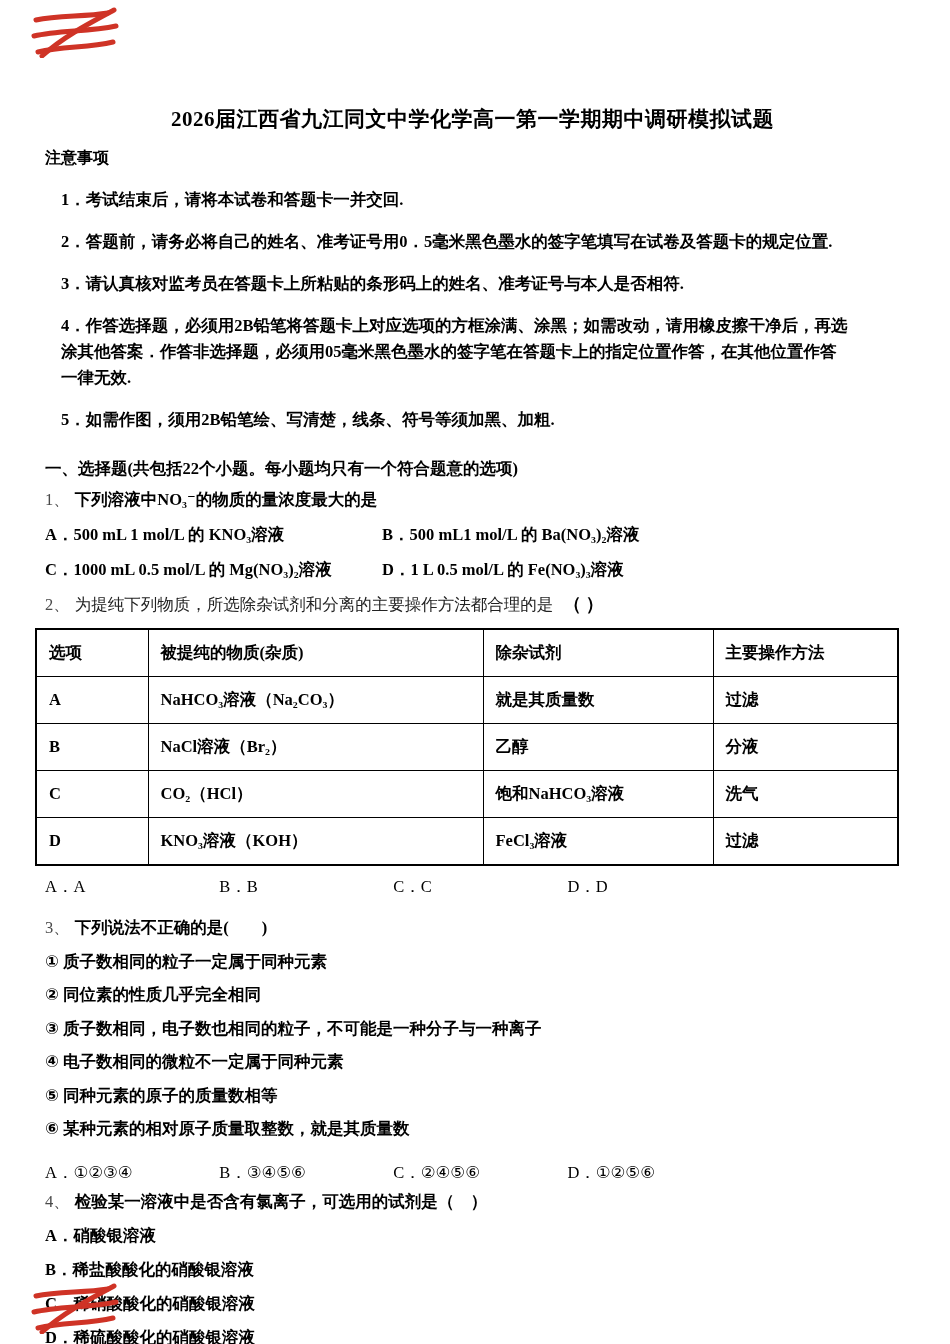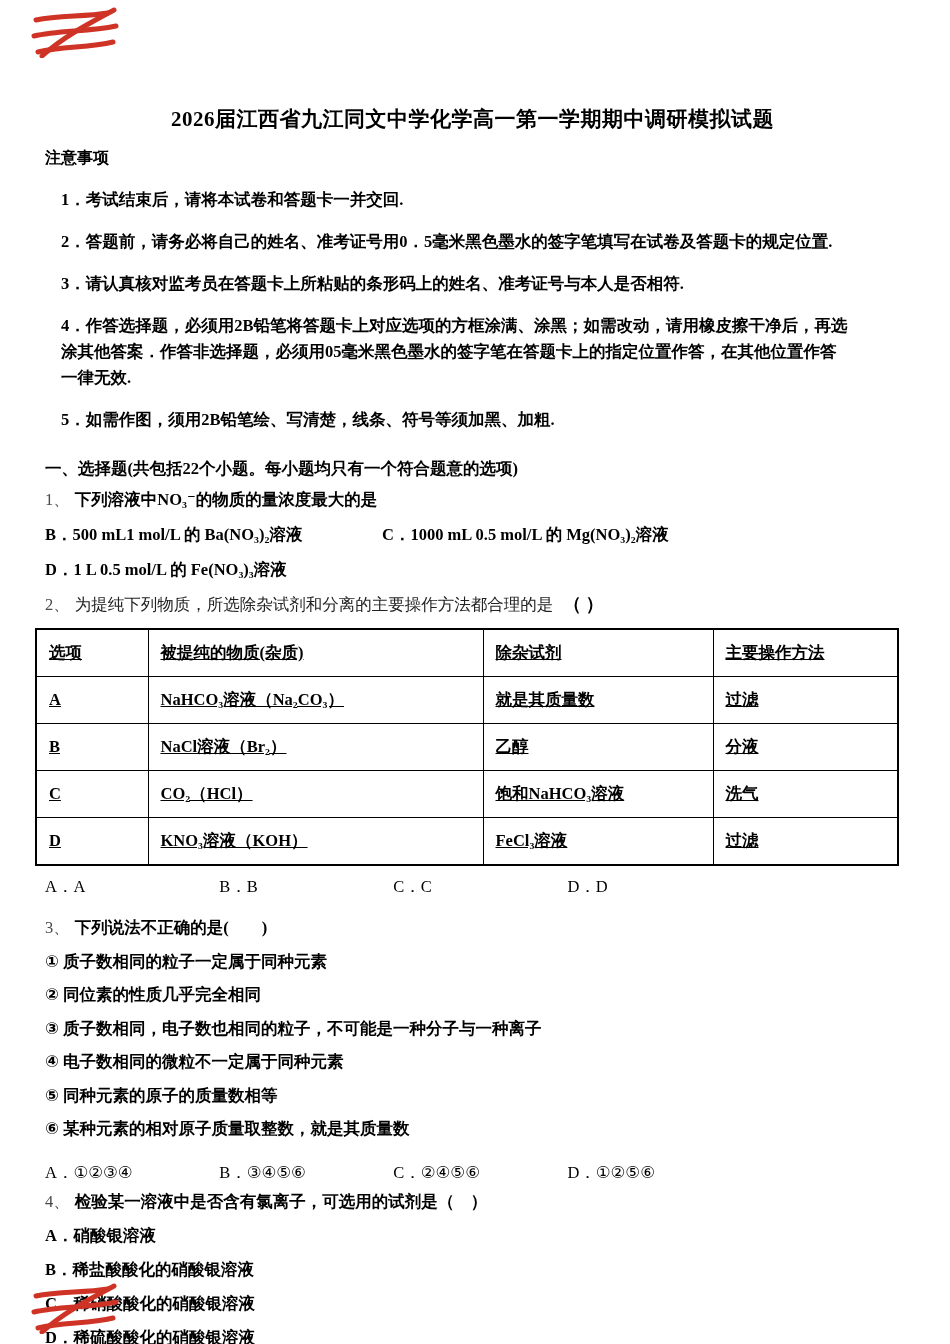--- a/index.html
+++ b/index.html
@@ -45,21 +45,20 @@
   .opt-2col {
     display: grid; grid-template-columns: 337px 1fr;
     font-size: 16.5px; font-weight: bold; line-height: 35px;
   }
 
   table.ptable {
     border-collapse: collapse; table-layout: fixed;
     width: 862px; margin: 6px 0 0 -10px;
     font-size: 16.5px;
     border: 2px solid #000;
-    text-decoration: underline;
   }
   .ptable th, .ptable td {
     border: 1px solid #000;
     height: 46px;
     padding: 0 12px;
     text-align: left; vertical-align: middle;
     font-weight: bold;
     overflow: hidden; white-space: nowrap;
   }
 
@@ -106,20 +105,21 @@
     <p>4．作答选择题，必须用2B铅笔将答题卡上对应选项的方框涂满、涂黑；如需改动，请用橡皮擦干净后，再选涂其他答案．作答非选择题，必须用05毫米黑色墨水的签字笔在答题卡上的指定位置作答，在其他位置作答一律无效.</p>
     <p>5．如需作图，须用2B铅笔绘、写清楚，线条、符号等须加黑、加粗.</p>
   </div>
 
   <div class="section-heading">一、选择题(共包括22个小题。每小题均只有一个符合题意的选项)</div>
 
   <div class="qline">
     <span class="qnum">1、</span><span>下列溶液中NO₃⁻的物质的量浓度最大的是</span>
   </div>
   <div class="opt-2col">
+    <span>A．500 mL 1 mol/L 的 KNO₃溶液</span>
     <span>B．500 mL1 mol/L 的 Ba(NO₃)₂溶液</span>
     <span>C．1000 mL 0.5 mol/L 的 Mg(NO₃)₂溶液</span>
     <span>D．1 L 0.5 mol/L 的 Fe(NO₃)₃溶液</span>
   </div>
 
   <div class="qline">
     <span class="qnum">2、</span><span class="stem-light">为提纯下列物质，所选除杂试剂和分离的主要操作方法都合理的是</span><span class="bracket-bold">（ ）</span>
   </div>
 
   <table class="ptable">

